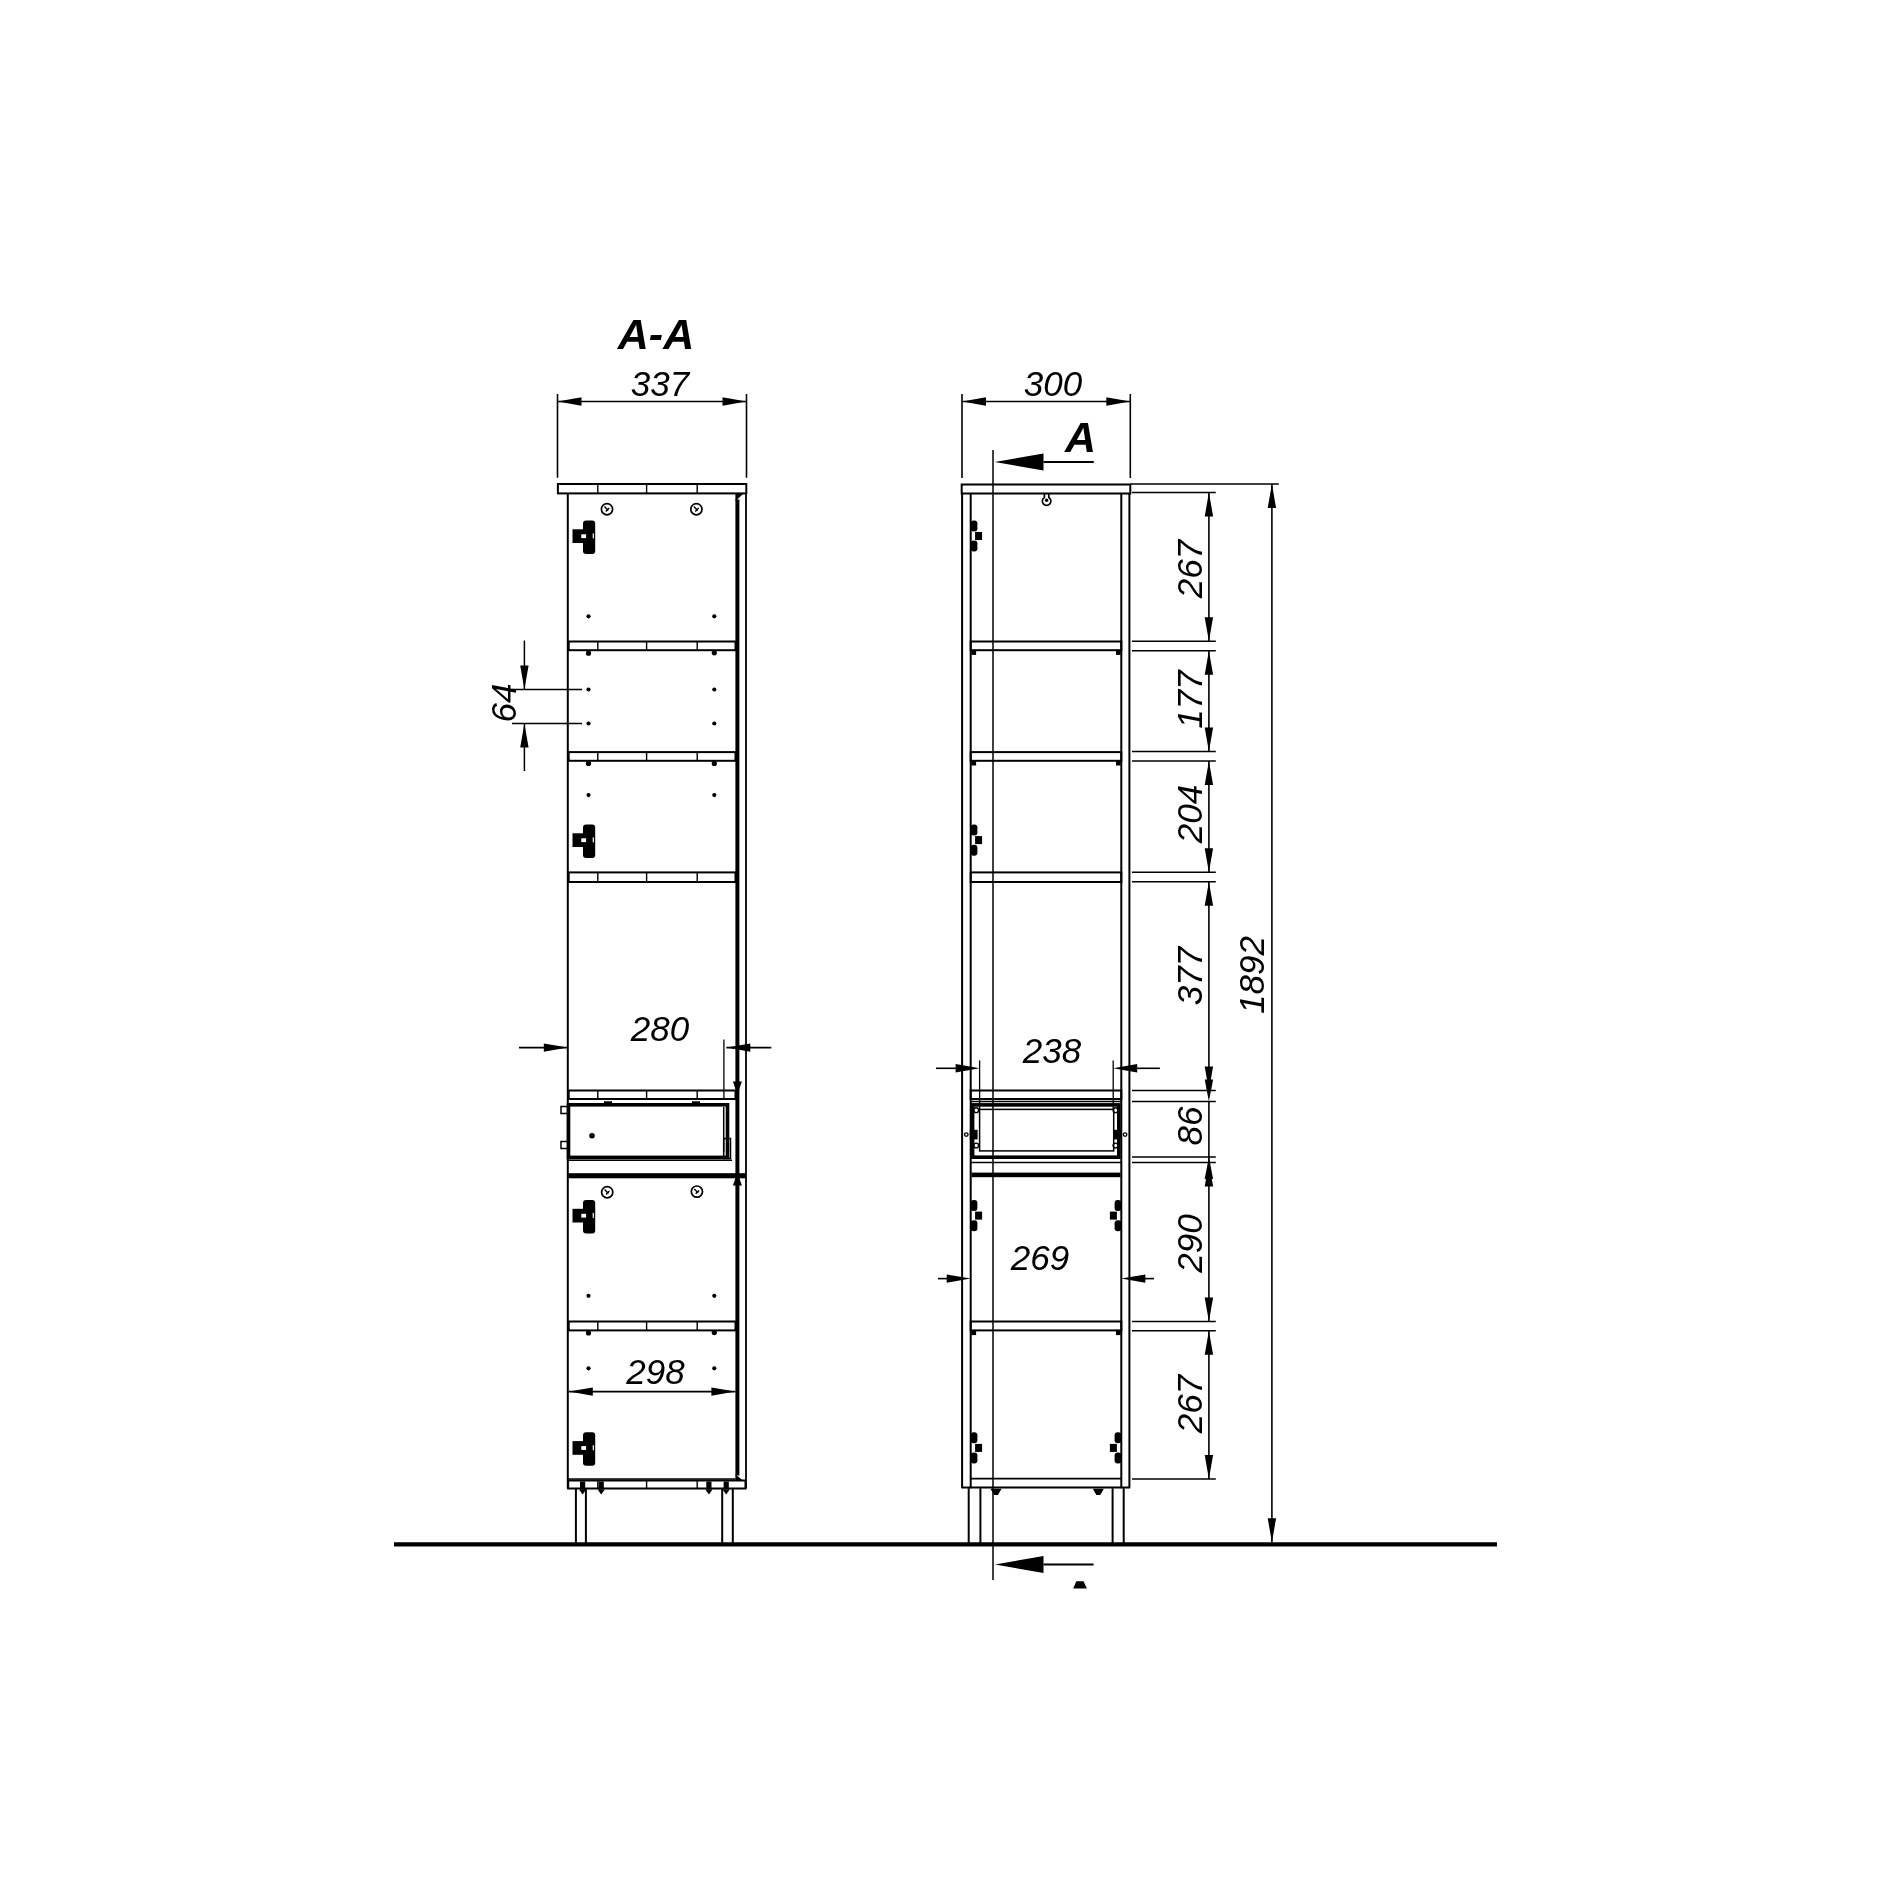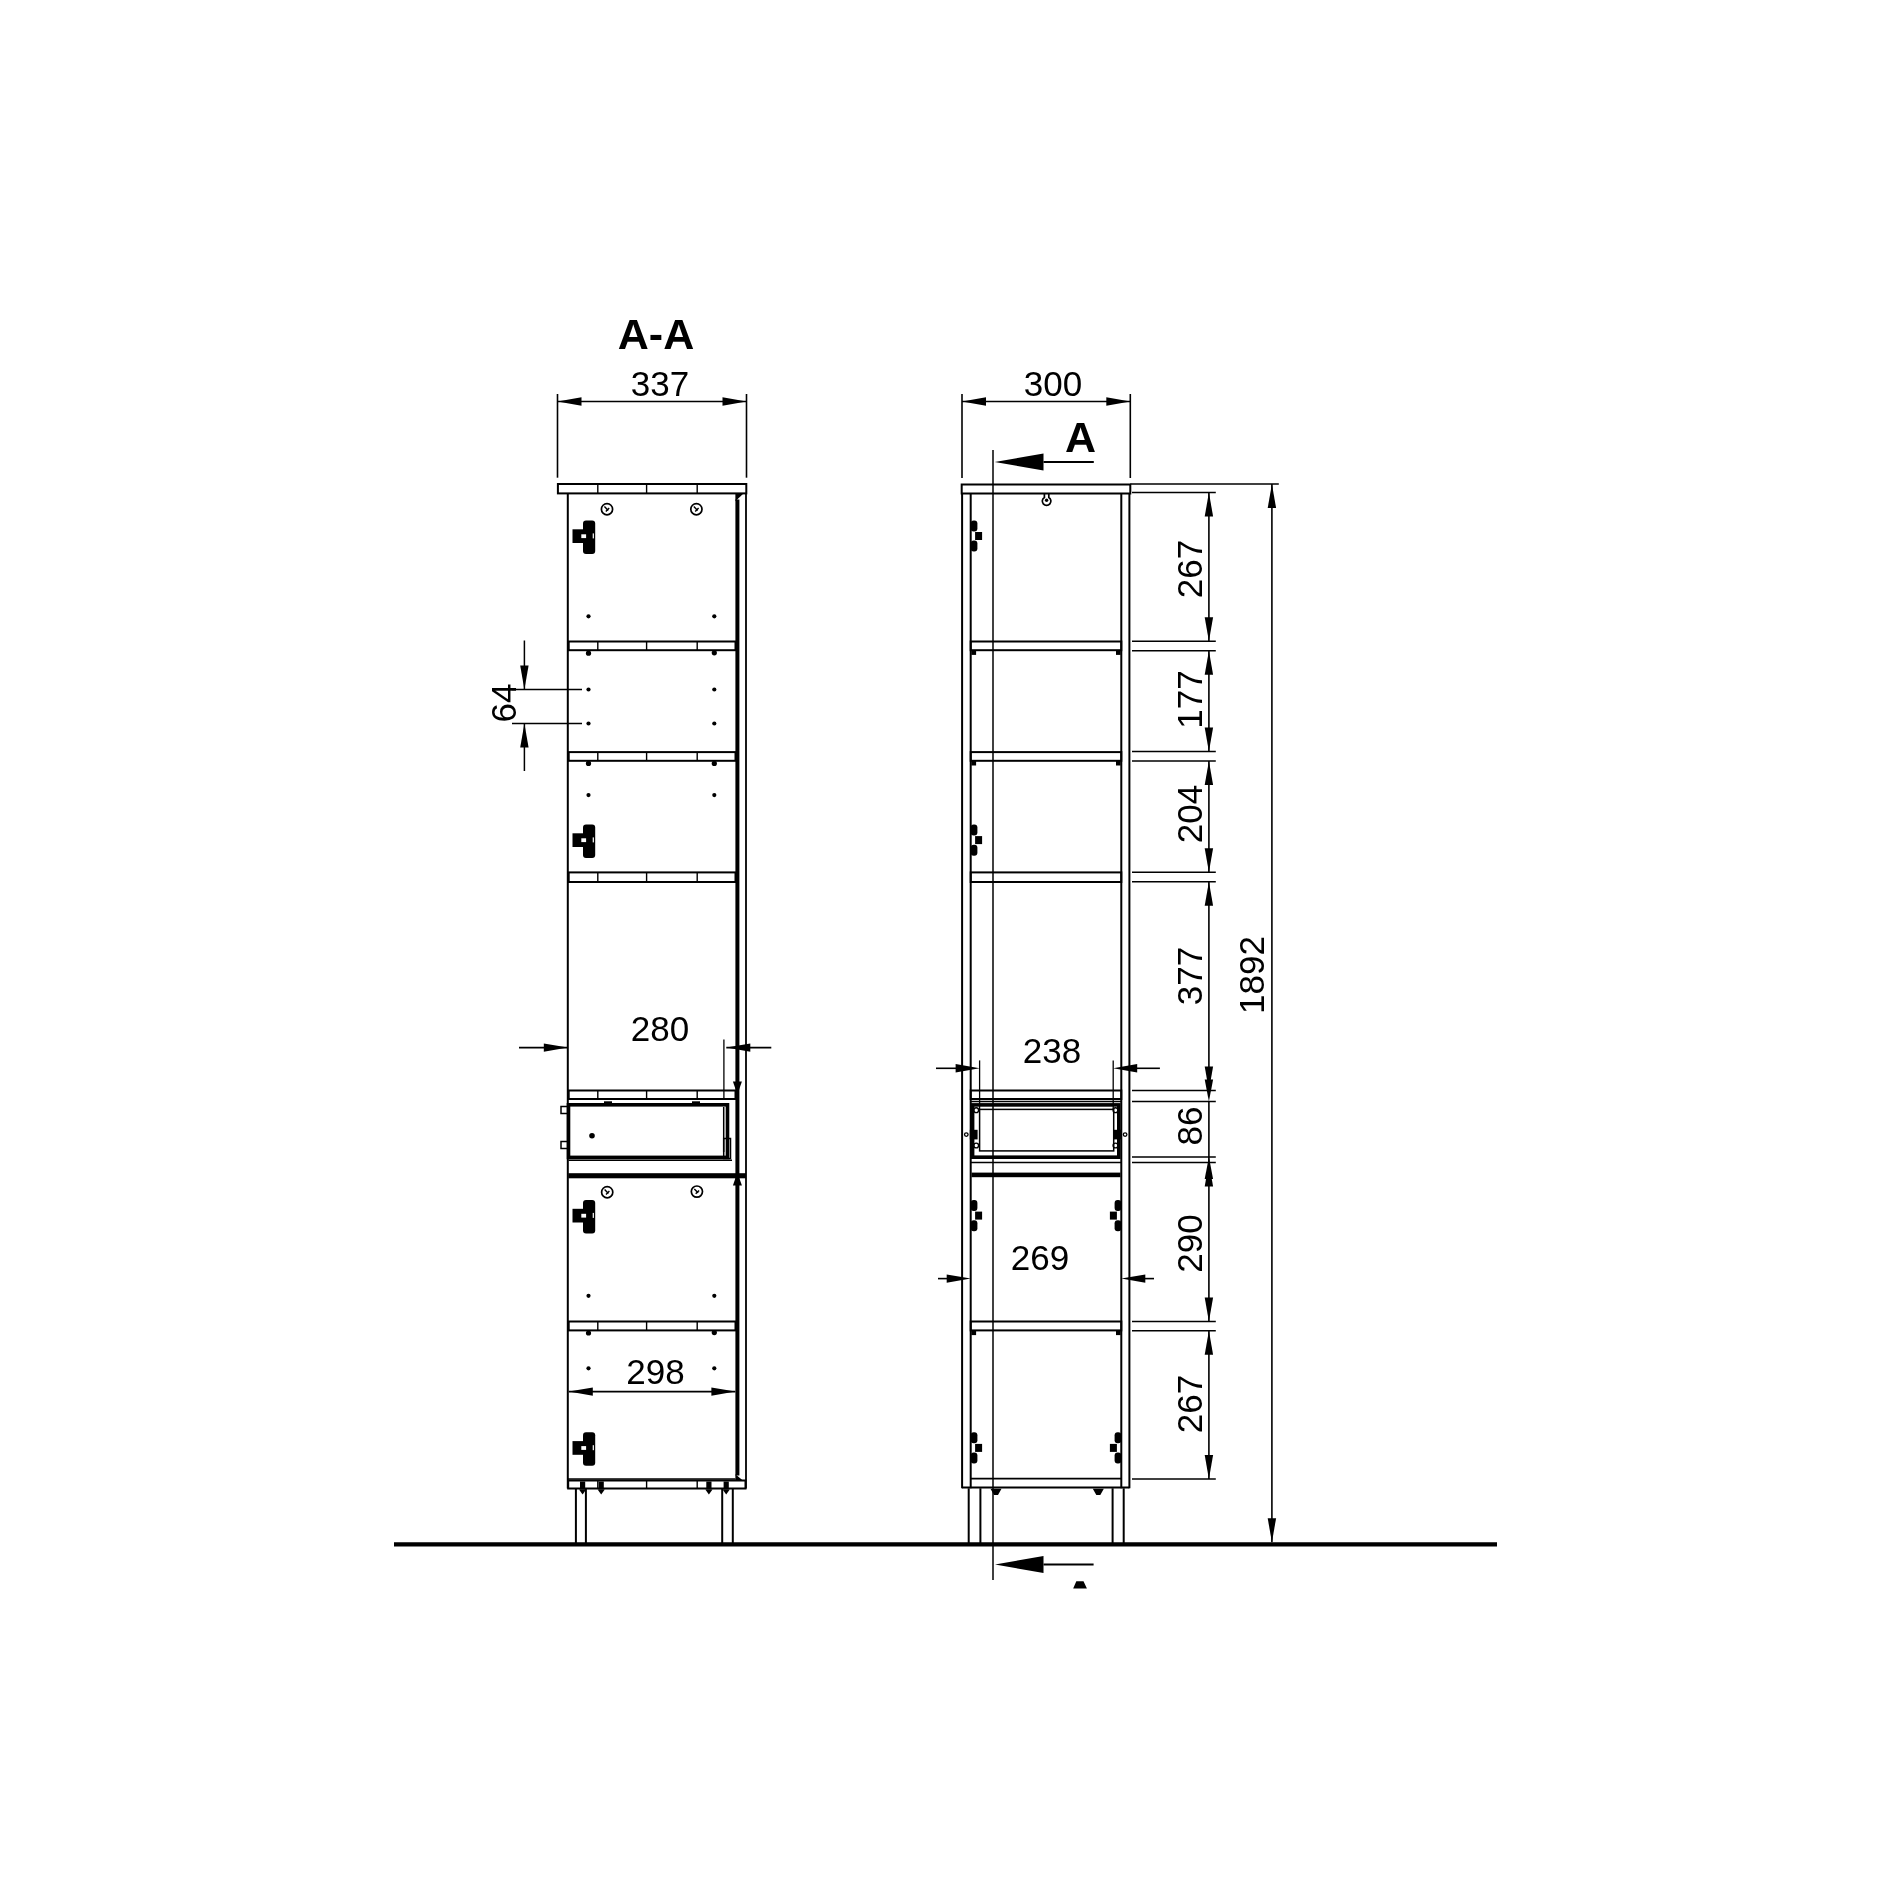--- a/index.html
+++ b/index.html
@@ -1,16 +1,16 @@
 <!DOCTYPE html>
 <html><head>
 <meta charset="utf-8">
 <style>
 html,body{margin:0;padding:0;background:#fff;}
-.page{width:1880px;height:1628px;position:relative;background:#0369a1;overflow:hidden;}
+.page{width:1880px;height:1628px;position:relative;background:#0369a1;overflow:hidden;font-style:italic;}
 text{font-family:"Liberation Sans", sans-serif;fill:#000;}
 </style>
 </head>
 <body>
 <div class="page">
 <svg width="1880" height="1880" viewBox="0 0 1880 1880" xmlns="http://www.w3.org/2000/svg">
 <rect x="0" y="0" width="1880" height="1880" fill="#ffffff"></rect>
 
 <text x="656" y="349" font-size="43" font-weight="bold" text-anchor="middle">A-A</text>
 

